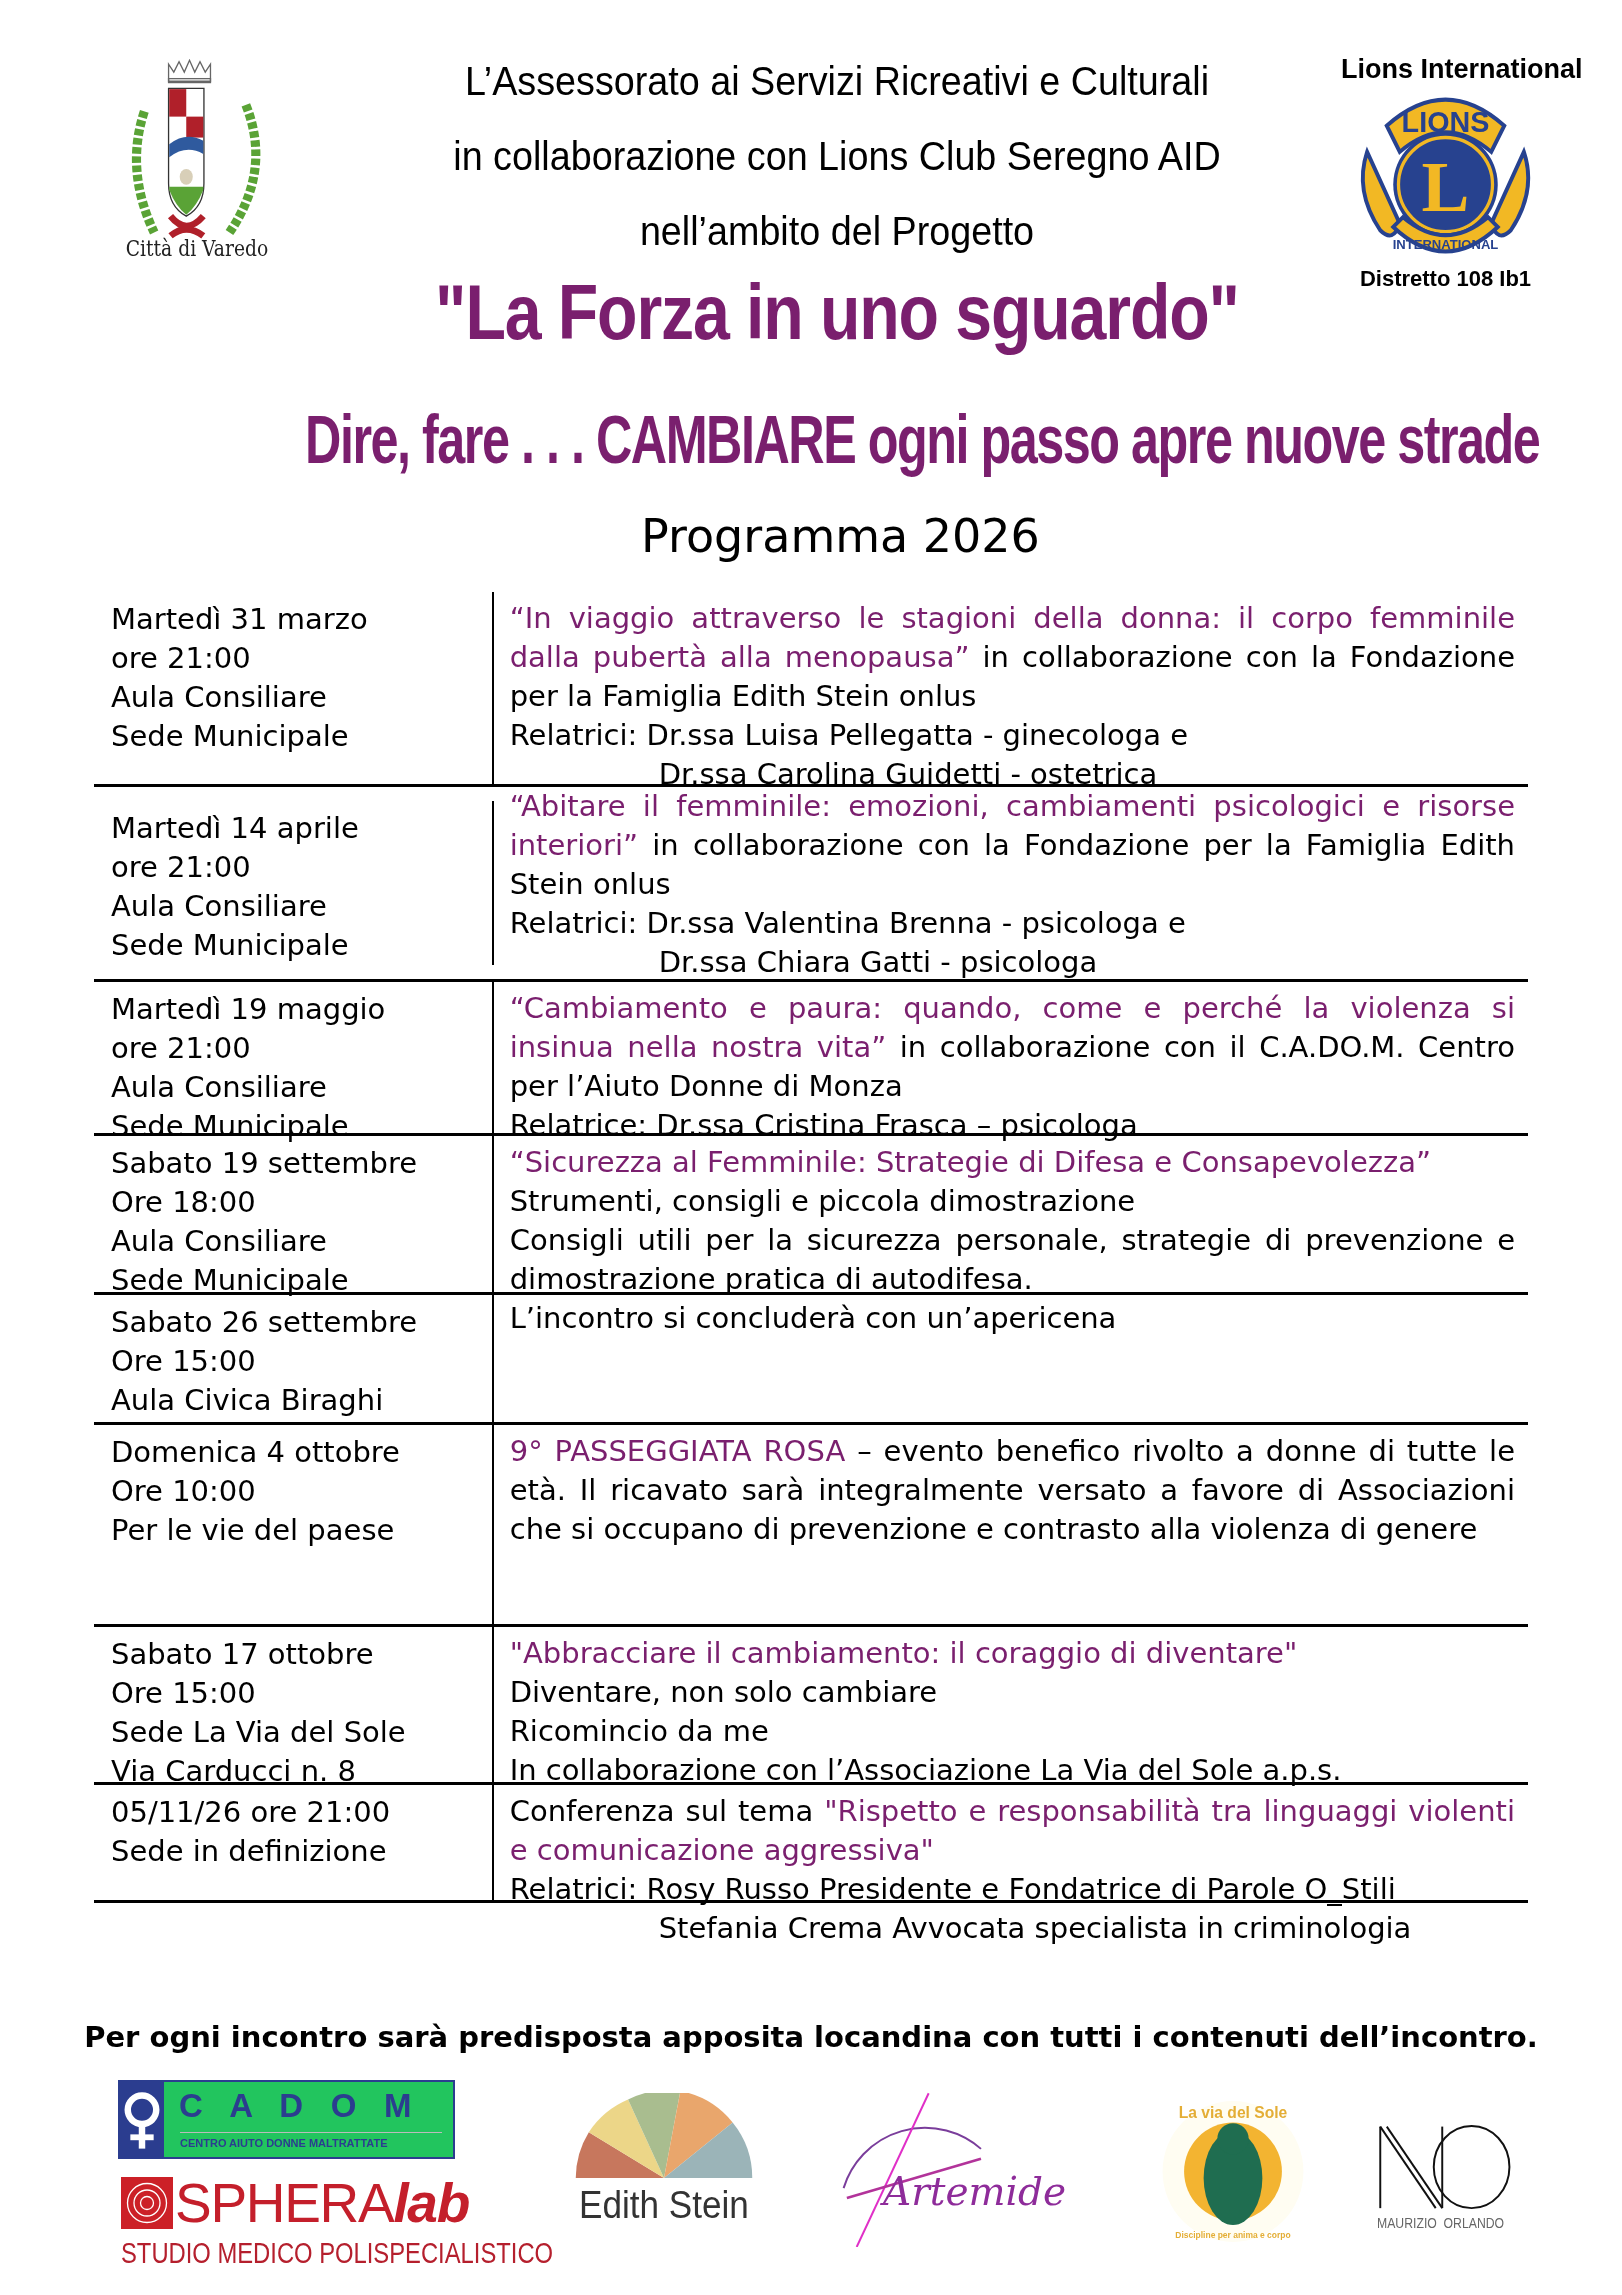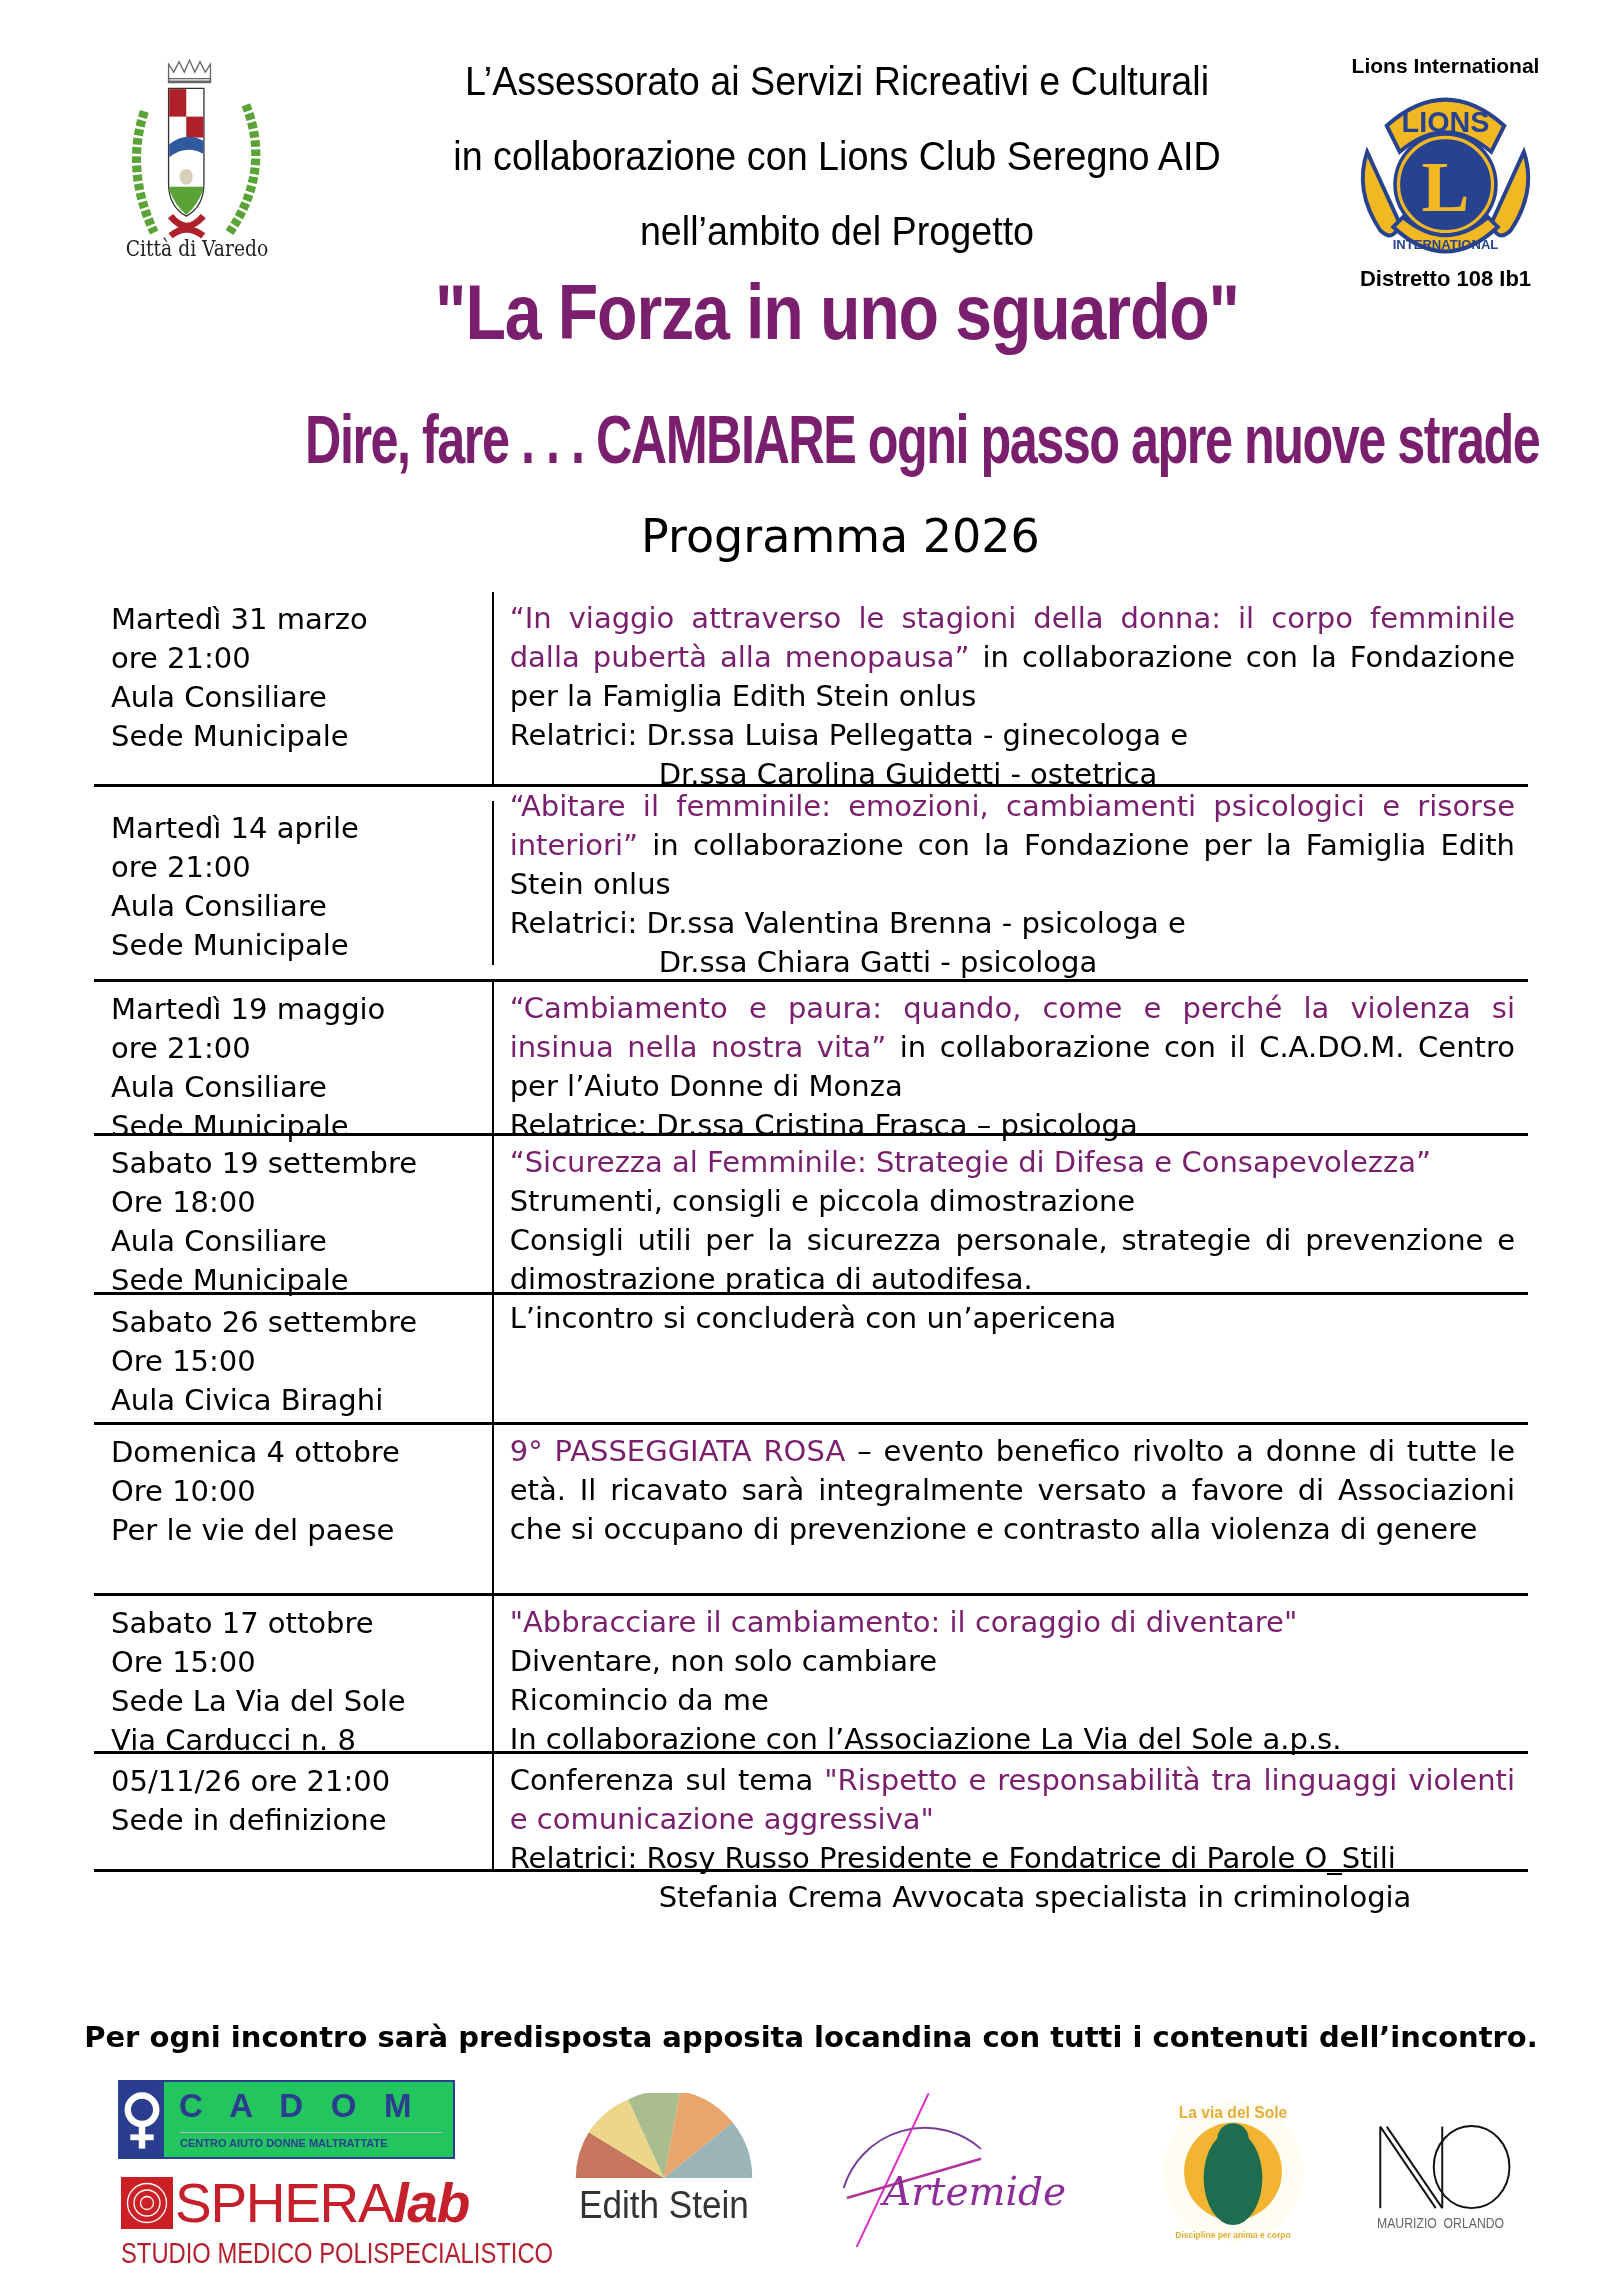--- a/index.html
+++ b/index.html
@@ -10,21 +10,21 @@
   .title.sub { top: 400px; font-size: 68px; left: 118px; width: 1439px; transform: scaleX(0.74); letter-spacing: -2px; }
   .prog { position: absolute; top: 509px; left: 0; width: 1681px; text-align: center; font-family: "DejaVu Sans", sans-serif; font-size: 46px; }
   .tbl { position: absolute; left: 94px; top: 592px; width: 1434px; }
   .row { position: relative; display: flex; border-bottom: 3.3px solid #000; }
   .col-left { width: 400px; border-right: 2px solid #000; padding: 7.9px 0 0 17px; box-sizing: border-box; font-size: 29px; line-height: 39px; transform-origin: left; }
   .col-right { flex: 1; padding: 6.5px 13px 3.9px 15.7px; box-sizing: border-box; font-size: 29px; line-height: 39px; text-align: justify; }
   .purple { color: #7a1f6e; }
   .indent { padding-left: 149px; }
   .note { position: absolute; top: 2020px; left: 0; width: 1622px; text-align: center; font-size: 29px; font-weight: bold; }
   .logo { position: absolute; }
-  .lion-text { font-family: "Liberation Sans", sans-serif; font-weight: bold; font-size: 21px; text-align: center; white-space: nowrap; }
+  .lion-text { font-family: "Liberation Sans", sans-serif; font-weight: bold; font-size: 27px; text-align: center; white-space: nowrap; }
 </style>
 </head>
 <body>
 
 <div class="logo" style="left:105px; top:59px; width:190px; height:209px;">
   <svg width="190" height="203" viewBox="0 0 290 310">
 
     <path d="M97 34 L97 8 L105 20 L113 4 L121 20 L129 2 L137 20 L145 4 L153 20 L161 8 L161 34 Z" fill="none" stroke="#666" stroke-width="2"></path>
     <rect x="97" y="30" width="64" height="6" fill="none" stroke="#666" stroke-width="2"></rect>
 
@@ -120,21 +120,21 @@
         <div>L’incontro si concluderà con un’apericena</div>
       </div>
     </div>
     <div class="row" style="height: 130px; box-sizing: border-box;">
       <div class="col-left">
         <div>Sabato 26 settembre</div>
         <div>Ore 15:00</div>
         <div>Aula Civica Biraghi</div>
       </div>
     </div>
-    <div class="row" style="height: 171px; box-sizing: border-box;">
+    <div class="row" style="height: 202px; box-sizing: border-box;">
       <div class="col-left">
         <div>Domenica 4 ottobre</div>
         <div>Ore 10:00</div>
         <div>Per le vie del paese</div>
       </div>
       <div class="col-right">
         <div><span class="purple">9° PASSEGGIATA ROSA</span><span> – evento benefico rivolto a donne di tutte le età. Il ricavato sarà integralmente versato a favore di Associazioni che si occupano di prevenzione e contrasto alla violenza di genere</span></div>
       </div>
     </div>
     <div class="row" style="height: 158px; box-sizing: border-box;">

